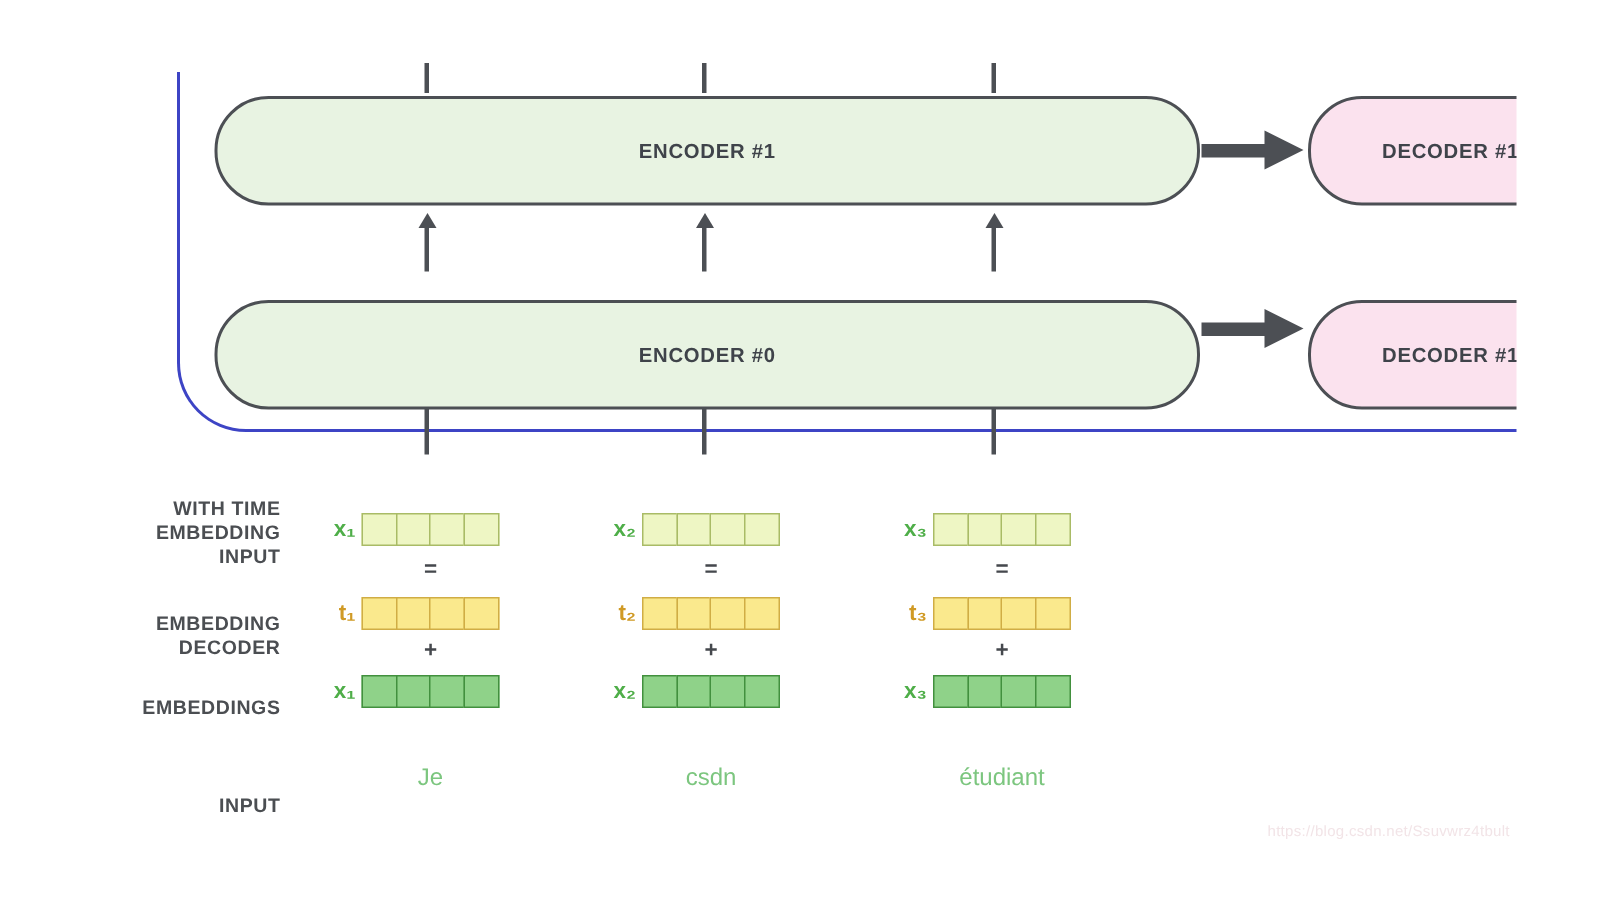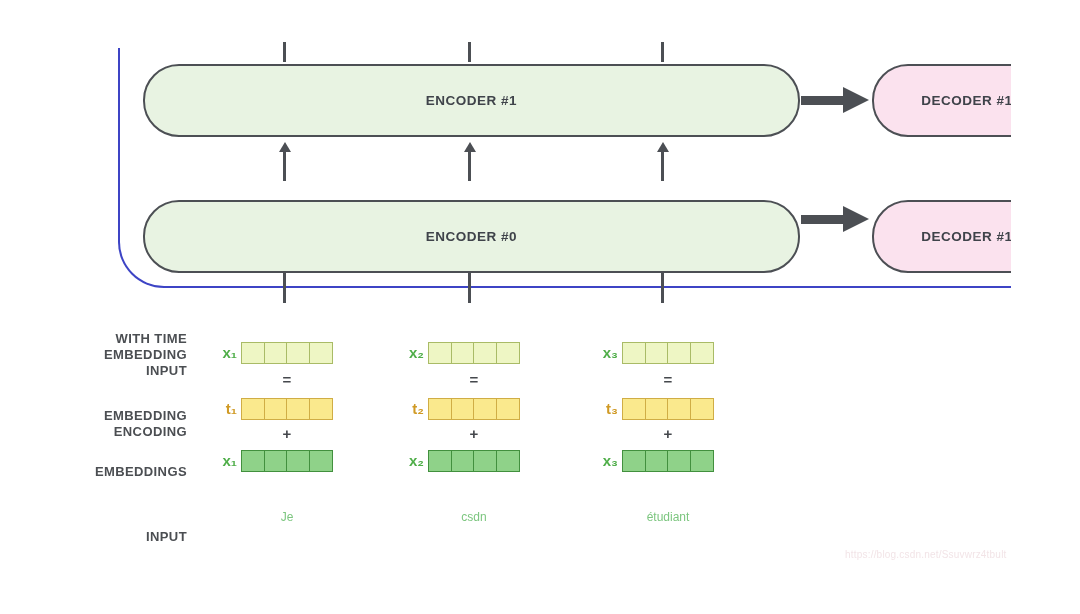--- a/index.html
+++ b/index.html
@@ -56,21 +56,21 @@
   .cell:first-child{margin-left:0;}
   .vec.r1 .cell{background:var(--cell1-fill,#eef6c4);border-color:var(--cell1-border,#a9bb66);}
   .vec.r2 .cell{background:var(--cell2-fill,#fae98d);border-color:var(--cell2-border,#d0ad45);}
   .vec.r3 .cell{background:var(--cell3-fill,#8fd289);border-color:var(--cell3-border,#42903e);}
   .op{
     position:absolute;left:38px;width:92px;text-align:center;
     font-size:15px;font-weight:bold;color:var(--operator,#45484d);
   }
   .word{
     position:absolute;left:28px;width:112px;text-align:center;top:172px;
-    font-size:12px;color:var(--word-green,#7cc67f);
+    font-size:16px;color:var(--word-green,#7cc67f);
   }
   .r1l{top:6px;} .r1v{top:4px;}
   .opeq{top:33px;}
   .r2l{top:62px;} .r2v{top:60px;}
   .oppl{top:87px;}
   .r3l{top:114px;} .r3v{top:112px;}
   .watermark{
     position:absolute;left:845px;top:549px;font-size:10px;
     color:var(--watermark,#f2e4e7);letter-spacing:.2px;text-align:center;
   }
@@ -116,21 +116,21 @@
     </div>
   </div>
 
   <div class="side-label" style="top:331px;">
     <div>WITH TIME</div>
     <div>EMBEDDING</div>
     <div>INPUT</div>
   </div>
   <div class="side-label" style="top:408px;">
     <div>EMBEDDING</div>
-    <div>ENCODING</div>
+    <div>DECODER</div>
   </div>
   <div class="side-label" style="top:464px;">EMBEDDINGS</div>
   <div class="side-label" style="top:529px;">INPUT</div>
 
   <div class="vcol" style="left:203px;">
     <div class="vlabel xl r1l">x₁</div>
     <div class="vec r1 r1v">
       <div class="cell"></div>
         <div class="cell"></div>
         <div class="cell"></div>

